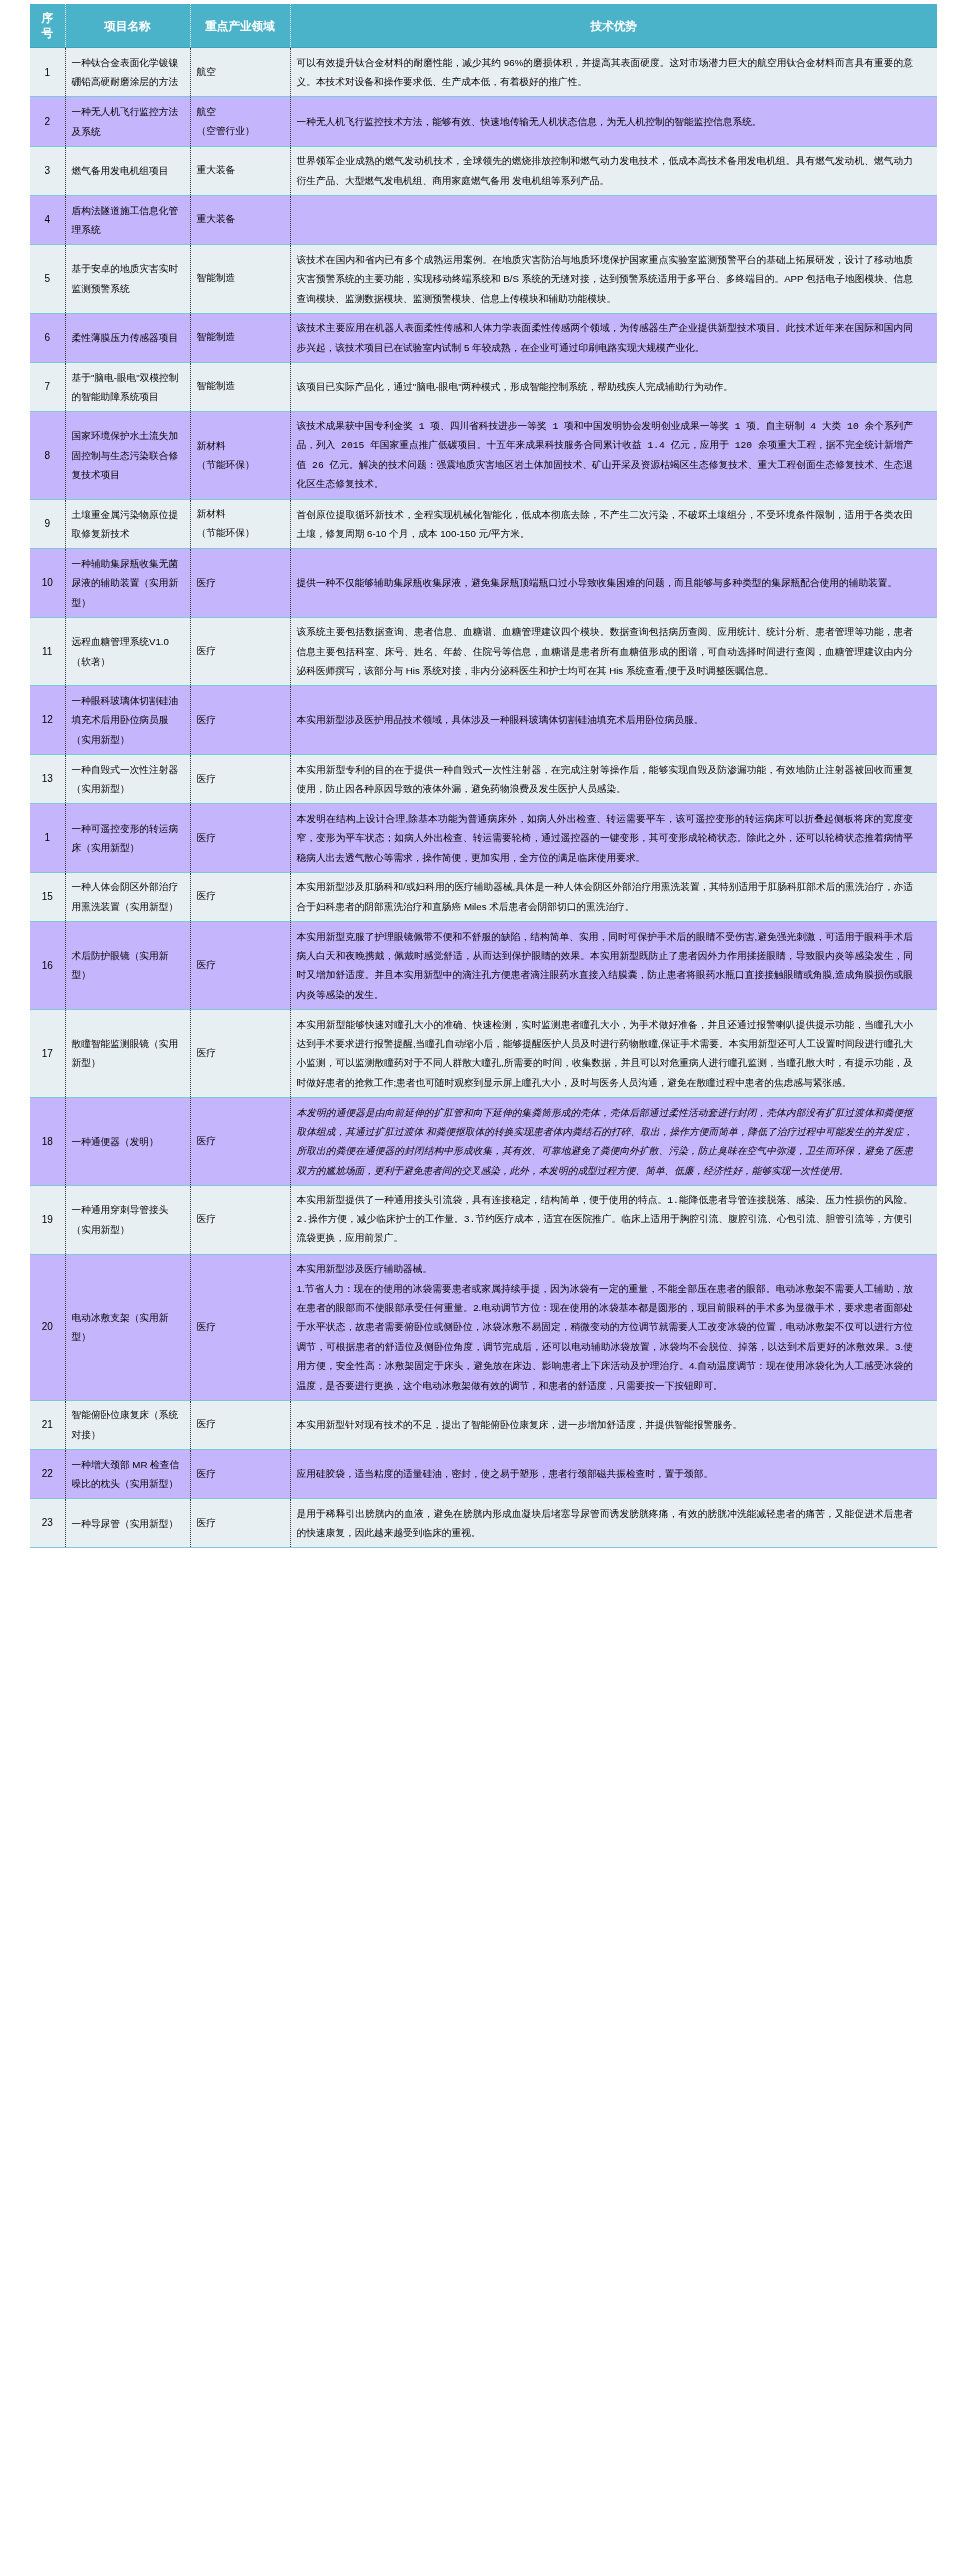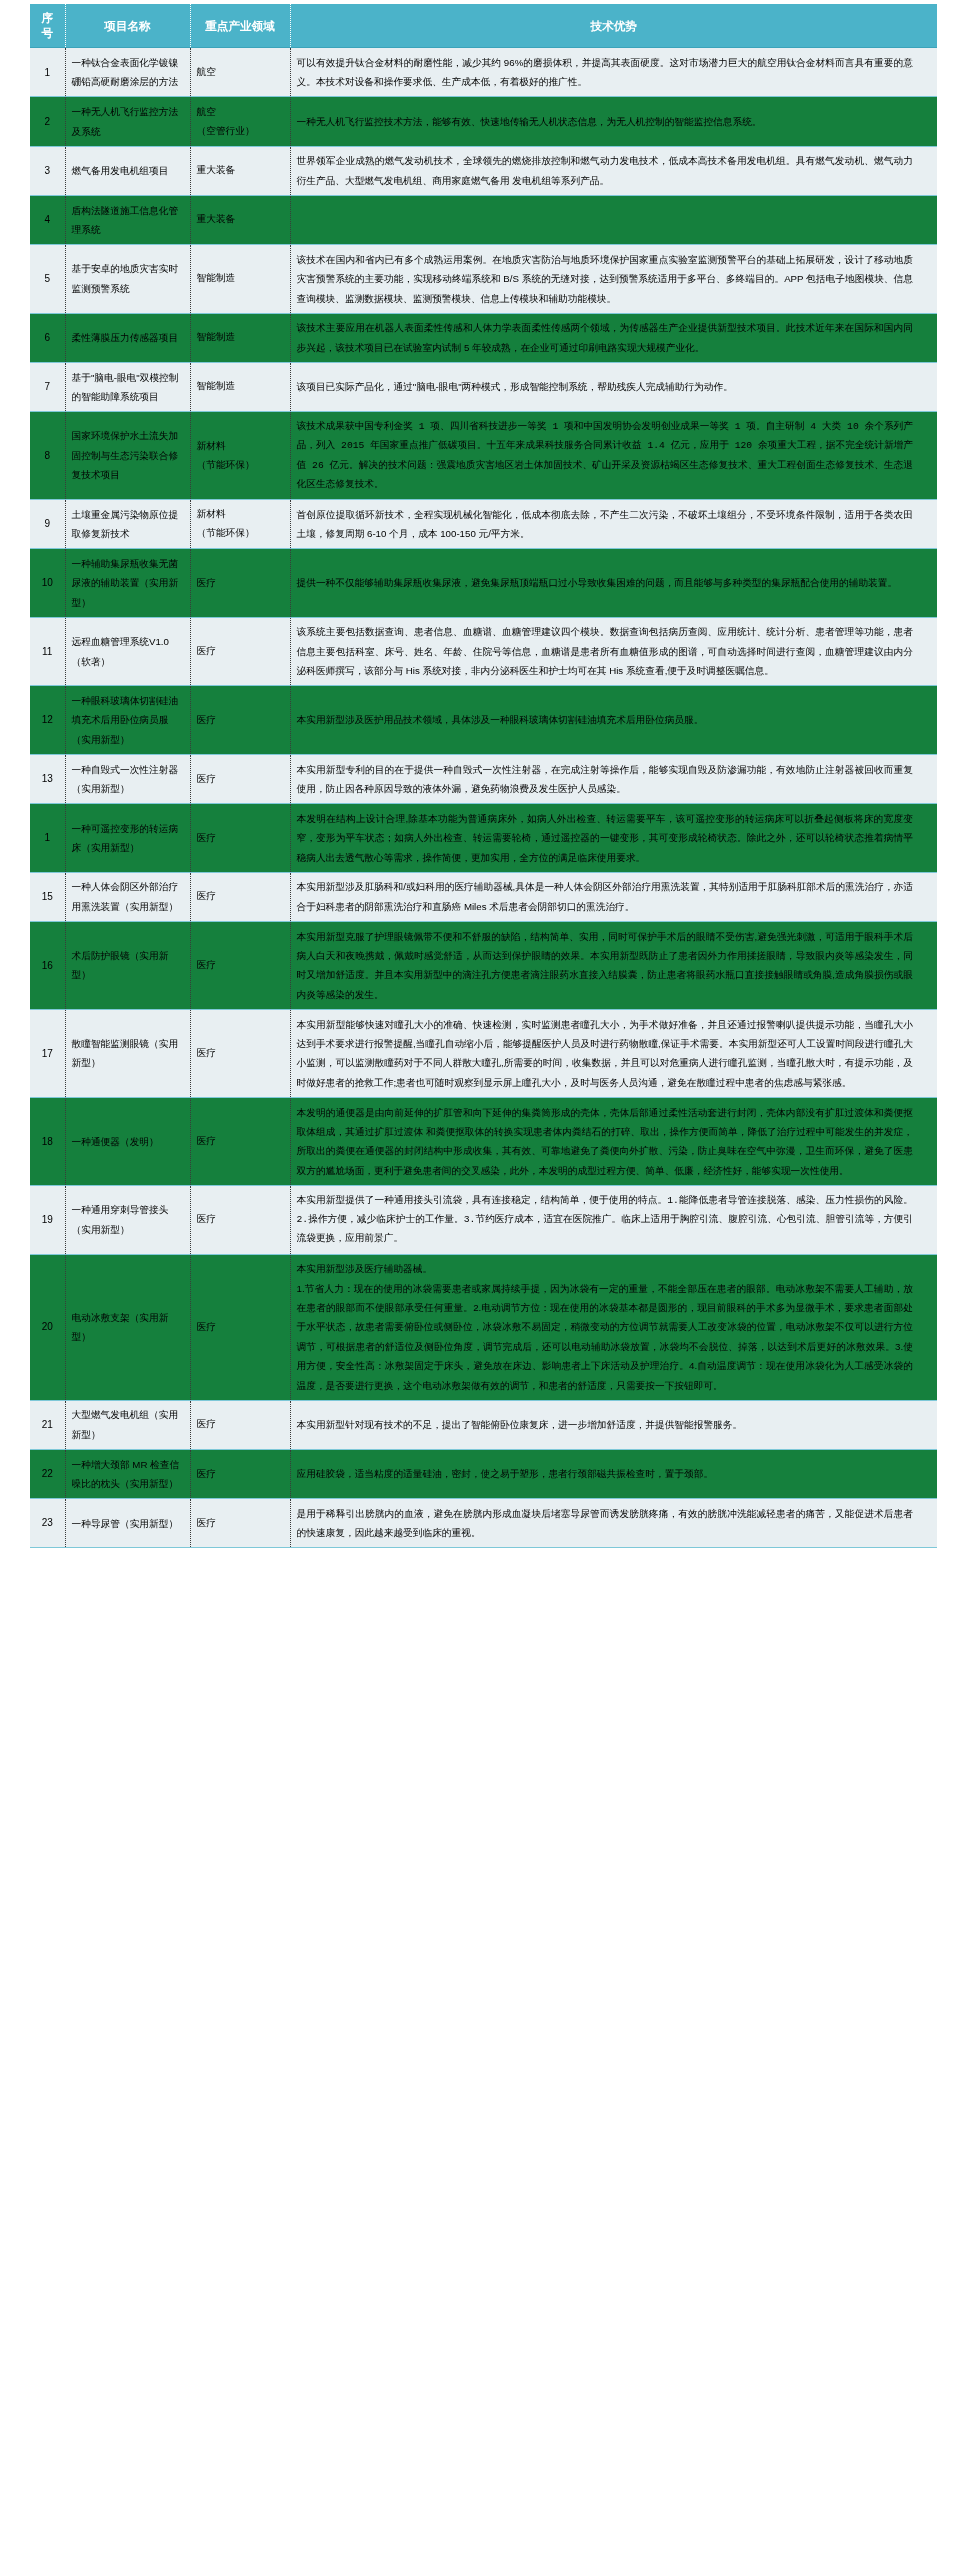--- a/index.html
+++ b/index.html
@@ -74,21 +74,21 @@
   tbody td.adv{
     text-align:justify;
     text-justify:inter-ideograph;
     line-height:2.0;
     padding-right:24px;
   }
   tbody tr.alt td{
     background:#e8eff2;
   }
   tbody tr.plain td{
-    background:#15803d;
+    background:#c4b5fd;
   }
 </style>
 </head>
 <body>
 
 <div class="sheet">
   <table class="tbl">
     <colgroup>
       <col class="c-idx">
       <col class="c-name">
@@ -209,38 +209,38 @@
         <tr class="alt">
           <td class="idx sep">17</td>
           <td class="name sep">散瞳智能监测眼镜（实用新型）</td>
           <td class="field sep" style="white-space: pre-line;">医疗</td>
           <td class="adv" style="white-space: pre-line;">本实用新型能够快速对瞳孔大小的准确、快速检测，实时监测患者瞳孔大小，为手术做好准备，并且还通过报警喇叭提供提示功能，当瞳孔大小达到手术要求进行报警提醒,当瞳孔自动缩小后，能够提醒医护人员及时进行药物散瞳,保证手术需要。本实用新型还可人工设置时间段进行瞳孔大小监测，可以监测散瞳药对于不同人群散大瞳孔,所需要的时间，收集数据，并且可以对危重病人进行瞳孔监测，当瞳孔散大时，有提示功能，及时做好患者的抢救工作;患者也可随时观察到显示屏上瞳孔大小，及时与医务人员沟通，避免在散瞳过程中患者的焦虑感与紧张感。</td>
         </tr>
         <tr class="plain">
           <td class="idx sep">18</td>
           <td class="name sep">一种通便器（发明）</td>
           <td class="field sep" style="white-space: pre-line;">医疗</td>
-          <td class="adv" style="white-space: pre-line;">本发明的通便器是由向前延伸的扩肛管和向下延伸的集粪筒形成的壳体，壳体后部通过柔性活动套进行封闭，壳体内部没有扩肛过渡体和粪便抠取体组成，其通过扩肛过渡体 和粪便抠取体的转换实现患者体内粪结石的打碎、取出，操作方便而简单，降低了治疗过程中可能发生的并发症，所取出的粪便在通便器的封闭结构中形成收集，其有效、可靠地避免了粪便向外扩散、污染，防止臭味在空气中弥漫，卫生而环保，避免了医患双方的尴尬场面，更利于避免患者间的交叉感染，此外，本发明的成型过程方便、简单、低廉，经济性好，能够实现一次性使用。</td>
+          <td class="adv" style="white-space: pre-line; font-style: italic;">本发明的通便器是由向前延伸的扩肛管和向下延伸的集粪筒形成的壳体，壳体后部通过柔性活动套进行封闭，壳体内部没有扩肛过渡体和粪便抠取体组成，其通过扩肛过渡体 和粪便抠取体的转换实现患者体内粪结石的打碎、取出，操作方便而简单，降低了治疗过程中可能发生的并发症，所取出的粪便在通便器的封闭结构中形成收集，其有效、可靠地避免了粪便向外扩散、污染，防止臭味在空气中弥漫，卫生而环保，避免了医患双方的尴尬场面，更利于避免患者间的交叉感染，此外，本发明的成型过程方便、简单、低廉，经济性好，能够实现一次性使用。</td>
         </tr>
         <tr class="alt">
           <td class="idx sep">19</td>
           <td class="name sep">一种通用穿刺导管接头（实用新型）</td>
           <td class="field sep" style="white-space: pre-line;">医疗</td>
           <td class="adv" style="white-space: pre-line; font-family: Liberation Mono, monospace;">本实用新型提供了一种通用接头引流袋，具有连接稳定，结构简单，便于使用的特点。1.能降低患者导管连接脱落、感染、压力性损伤的风险。2.操作方便，减少临床护士的工作量。3.节约医疗成本，适宜在医院推广。临床上适用于胸腔引流、腹腔引流、心包引流、胆管引流等，方便引流袋更换，应用前景广。</td>
         </tr>
         <tr class="plain">
           <td class="idx sep">20</td>
           <td class="name sep">电动冰敷支架（实用新型）</td>
           <td class="field sep" style="white-space: pre-line;">医疗</td>
           <td class="adv" style="white-space: pre-line;">本实用新型涉及医疗辅助器械。
 1.节省人力：现在的使用的冰袋需要患者或家属持续手提，因为冰袋有一定的重量，不能全部压在患者的眼部。电动冰敷架不需要人工辅助，放在患者的眼部而不使眼部承受任何重量。2.电动调节方位：现在使用的冰袋基本都是圆形的，现目前眼科的手术多为显微手术，要求患者面部处于水平状态，故患者需要俯卧位或侧卧位，冰袋冰敷不易固定，稍微变动的方位调节就需要人工改变冰袋的位置，电动冰敷架不仅可以进行方位调节，可根据患者的舒适位及侧卧位角度，调节完成后，还可以电动辅助冰袋放置，冰袋均不会脱位、掉落，以达到术后更好的冰敷效果。3.使用方便，安全性高：冰敷架固定于床头，避免放在床边、影响患者上下床活动及护理治疗。4.自动温度调节：现在使用冰袋化为人工感受冰袋的温度，是否要进行更换，这个电动冰敷架做有效的调节，和患者的舒适度，只需要按一下按钮即可。</td>
         </tr>
         <tr class="alt">
           <td class="idx sep">21</td>
-          <td class="name sep">大型燃气发电机组（实用新型）</td>
+          <td class="name sep">智能俯卧位康复床（系统对接）</td>
           <td class="field sep" style="white-space: pre-line;">医疗</td>
           <td class="adv" style="white-space: pre-line;">本实用新型针对现有技术的不足，提出了智能俯卧位康复床，进一步增加舒适度，并提供智能报警服务。</td>
         </tr>
         <tr class="plain">
           <td class="idx sep">22</td>
           <td class="name sep">一种增大颈部 MR 检查信噪比的枕头（实用新型）</td>
           <td class="field sep" style="white-space: pre-line;">医疗</td>
           <td class="adv" style="white-space: pre-line;">应用硅胶袋，适当粘度的适量硅油，密封，使之易于塑形，患者行颈部磁共振检查时，置于颈部。</td>
         </tr>
         <tr class="alt">

